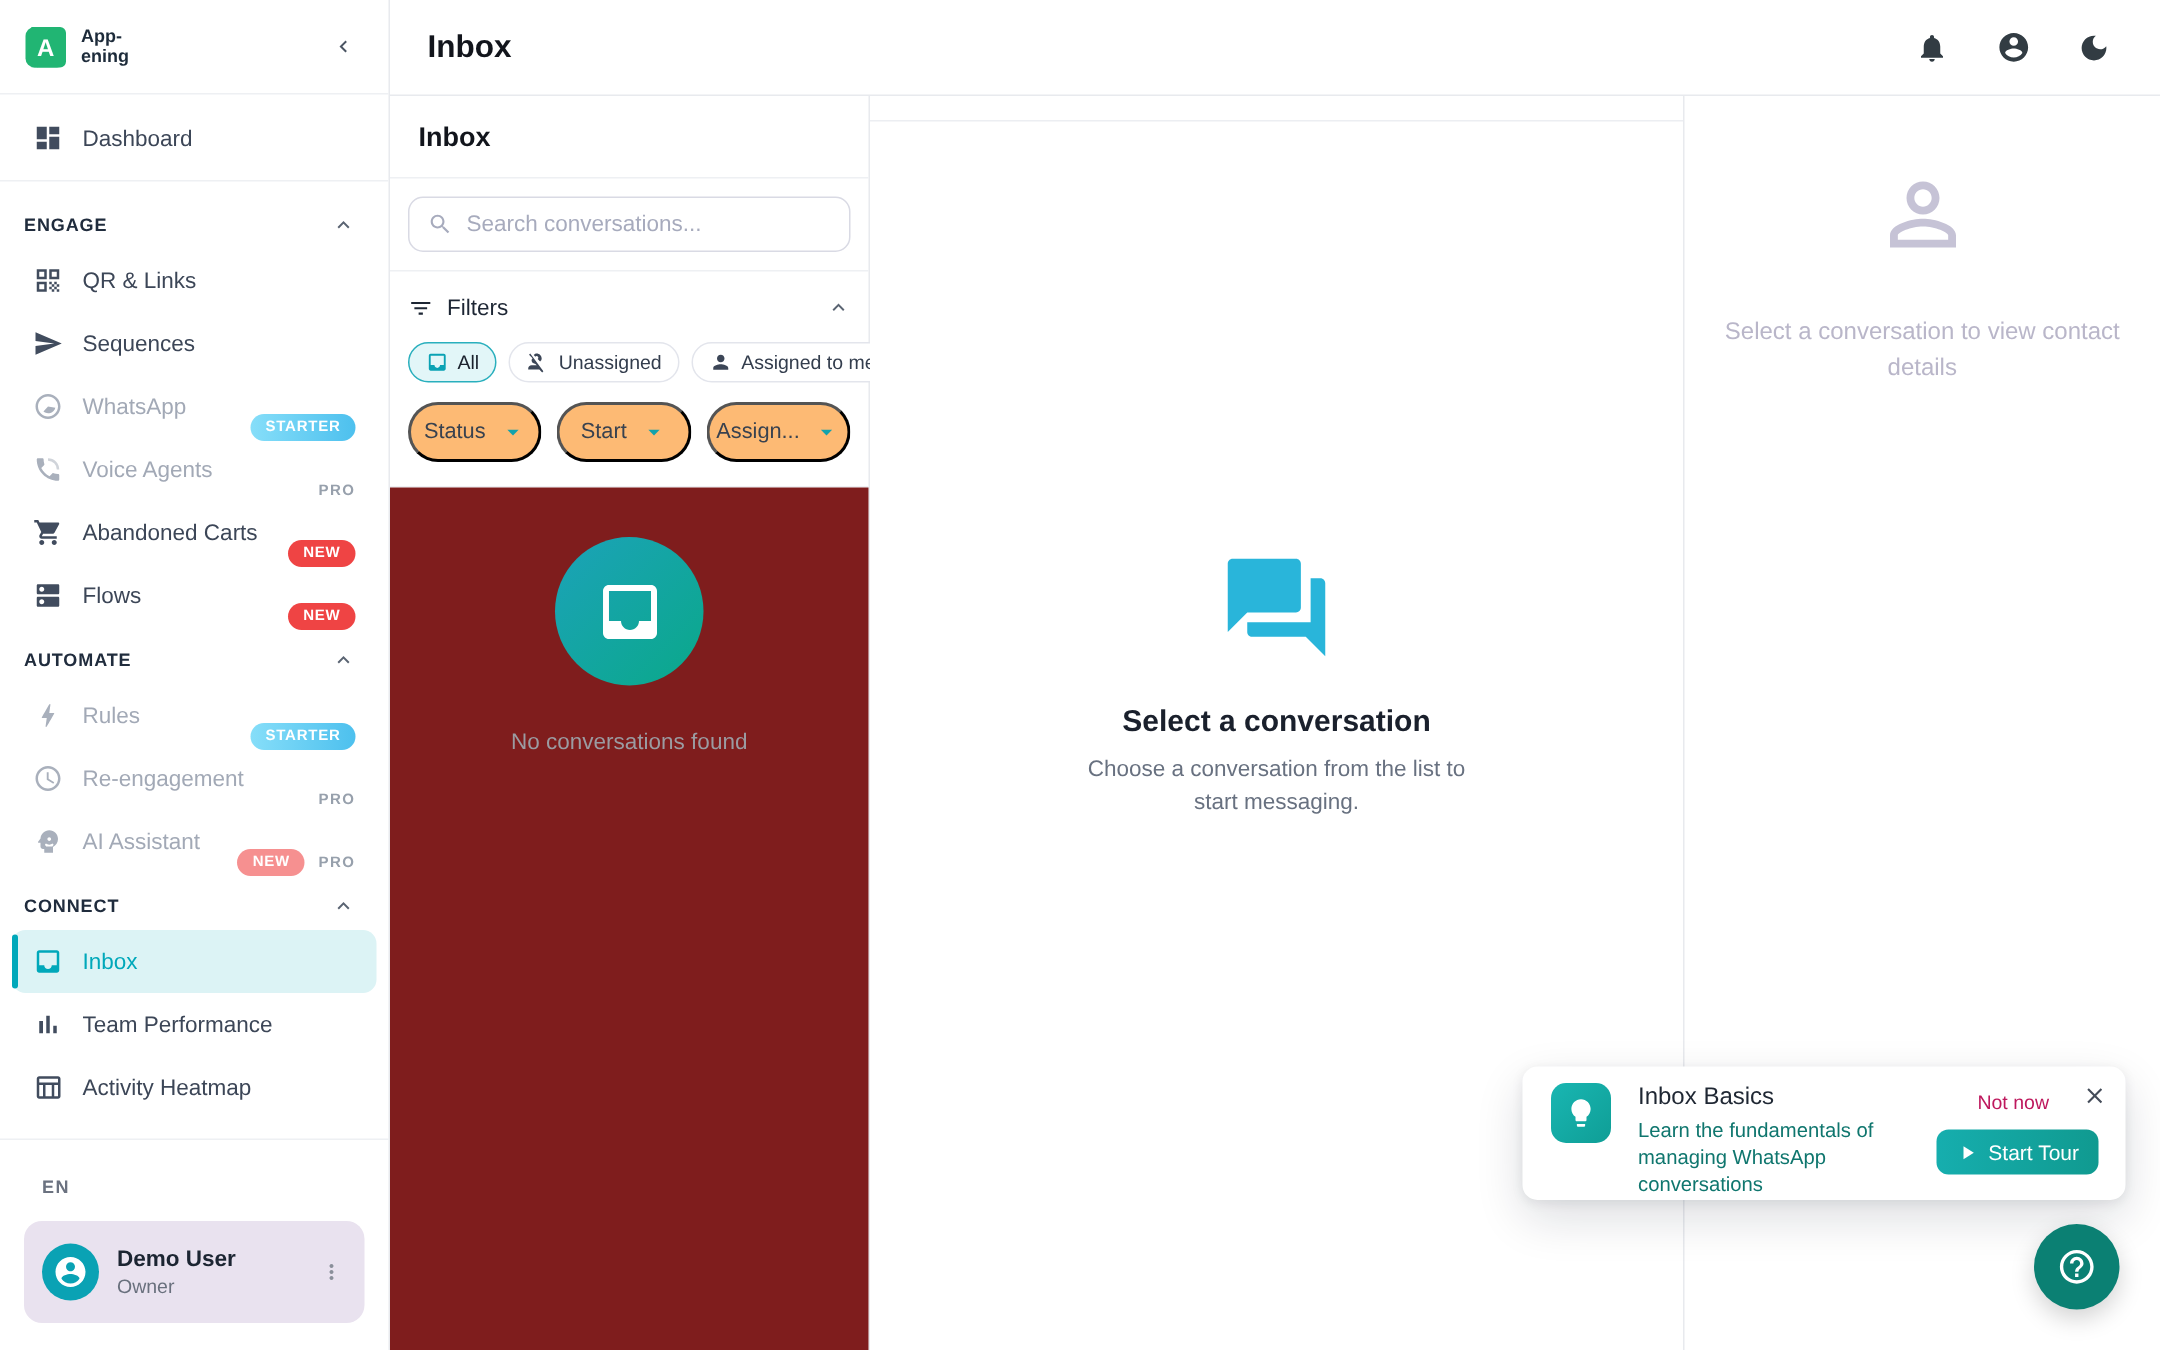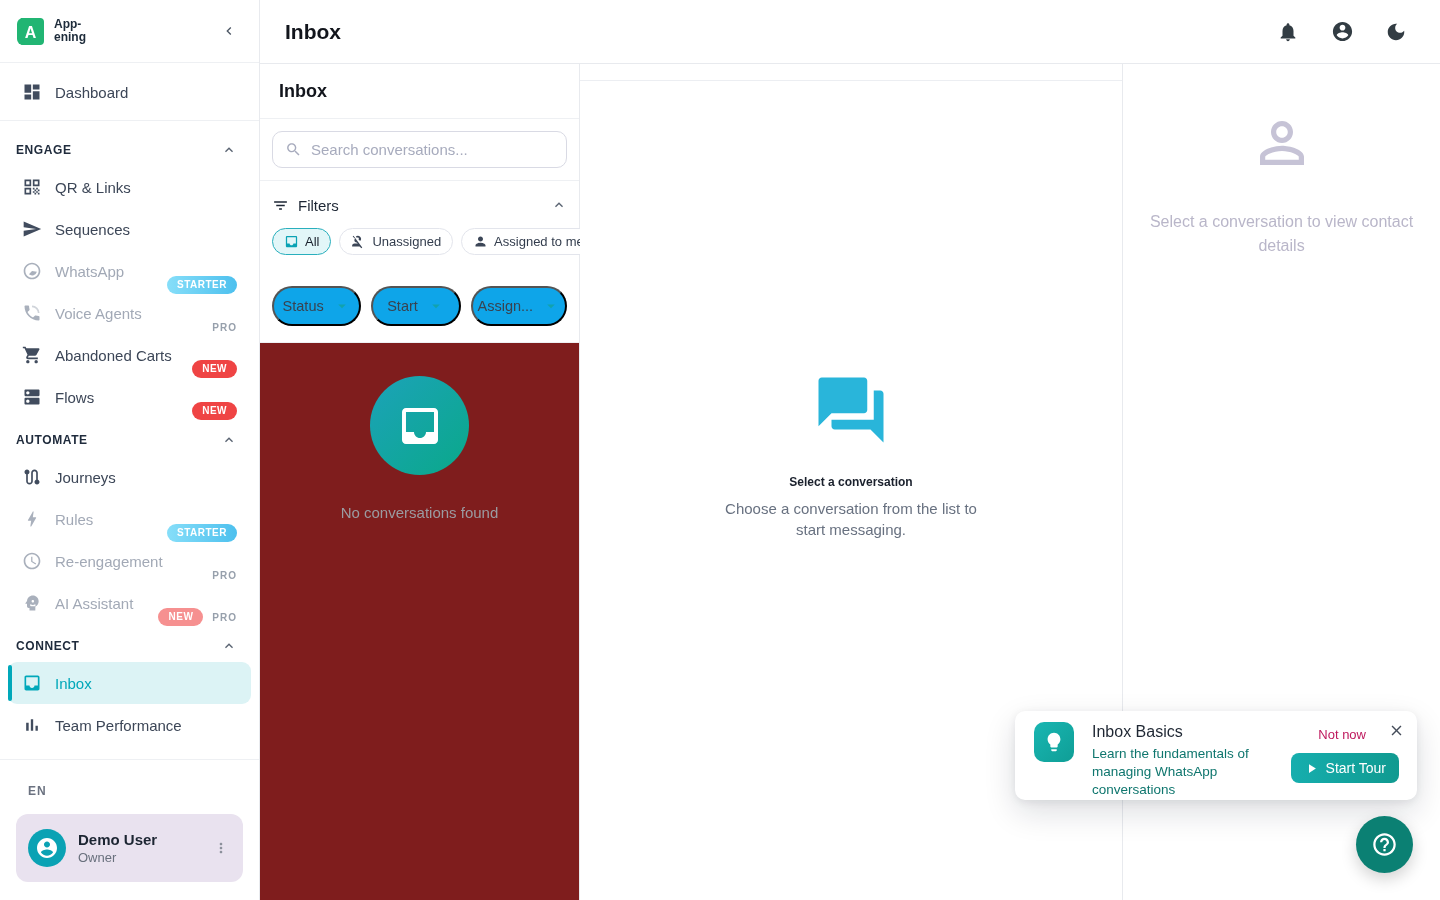--- a/index.html
+++ b/index.html
@@ -69,36 +69,36 @@
   .filters-head { display:flex; align-items:center; gap:9px; height:32px; color:#1d2634;
     font-size:15px; font-weight:400; }
   .filters-head .chev { margin-left:auto; color:#5a6472; cursor:pointer; }
   .chips-row { display:flex; gap:8px; margin-top:7px; }
   .chip { height:27px; border:1px solid #e3e5ec; background:#fff; border-radius:999px;
     display:flex; align-items:center; gap:6px; padding:0 11px; font-size:13px; color:#333d4d; cursor:pointer; white-space:nowrap; }
   .chip .cico { color:#3c4657; }
   .chip.active { background:#e2f6f8; border:1.5px solid #29afbd; color:#19202c; }
   .chip.active .cico { color:#0aa2b4; }
   .drops-row { display:flex; gap:10px; margin-top:13px; }
-  .drop { height:40px; background:#0ea5e9; border-radius:999px; display:flex; align-items:center;
-    justify-content:center; gap:9px; font-size:14.5px; color:#39424f; cursor:pointer;margin-top:18px; }
+  .drop { height:40px; background:#fdba74; border-radius:999px; display:flex; align-items:center;
+    justify-content:center; gap:9px; font-size:14.5px; color:#39424f; cursor:pointer; }
   .drop.w1 { width:90px; } .drop.w2 { width:90px; } .drop.w3 { width:97px; }
   .drop .caret { color:#12a2ac; }
   .conv-empty { flex:1; background:#7f1d1d; display:flex; flex-direction:column; align-items:center; padding-top:33px; }
   .empty-circle { width:99px; height:99px; border-radius:50%;
     background:linear-gradient(135deg,#1aa3b4 10%,#0ba88c 95%);
     display:flex; align-items:center; justify-content:center; color:#fff; }
   .conv-empty-text { margin-top:29px; font-size:15px; color:#9b9ba1; }
 
   
   .chat-area { flex:1; background:#fff; display:flex; flex-direction:column; }
   .chat-topstrip { height:17px; min-height:17px; border-bottom:1px solid #eceef2; }
   .chat-empty { flex:1; display:flex; flex-direction:column; align-items:center; justify-content:center; padding-bottom:70px; }
   .chat-empty .bubble-ico { color:#29b5da; }
-  .chat-empty-title { margin-top:26px; font-size:12px; font-weight:700; color:#1a202c; }
+  .chat-empty-title { margin-top:26px; font-size:20px; font-weight:700; color:#1a202c; }
   .chat-empty-sub { margin-top:9px; font-size:15px; color:#687180; width:272px; text-align:center; line-height:1.42; }
 
   
   .contact-panel { width:318px; min-width:318px; border-left:1px solid #e8eaee; background:#fff; }
   .contact-empty { display:flex; flex-direction:column; align-items:center; padding-top:46px; }
   .contact-empty .person-ico { color:#c6c3d6; }
   .contact-empty-text { margin-top:34px; font-size:16px; color:#b9b6c9; width:292px; text-align:center; line-height:1.5; }
 
   
   .tour-card { position:absolute; left:1015px; top:711px; width:402px; height:89px; background:#fff;
@@ -231,28 +231,20 @@
         </span>
     </div>
 
     <div class="section-head">
       <span>AUTOMATE</span>
       <span class="chev">
         <svg width="16" height="16" viewBox="0 0 24 24" fill="currentColor">
             <path d="M12 8l-6 6 1.41 1.41L12 10.83l4.59 4.58L18 14z"></path>
           </svg>
       </span>
-    </div>
-    <div class="nav-item">
-      <span class="nico">
-        <svg viewBox="0 0 24 24" width="20" height="20" fill="currentColor">
-            <path d="M19 15.18V7c0-2.21-1.79-4-4-4s-4 1.79-4 4v10c0 1.1-.9 2-2 2s-2-.9-2-2V8.82C8.16 8.4 9 7.3 9 6c0-1.66-1.34-3-3-3S3 4.34 3 6c0 1.3.84 2.4 2 2.82V17c0 2.21 1.79 4 4 4s4-1.79 4-4V7c0-1.1.9-2 2-2s2 .9 2 2v8.18c-1.16.41-2 1.51-2 2.82 0 1.66 1.34 3 3 3s3-1.34 3-3c0-1.3-.84-2.4-2-2.82z"></path>
-          </svg>
-      </span>
-      <span>Journeys</span>
     </div>
     <div class="nav-item disabled">
       <span class="nico">
         <svg viewBox="0 0 24 24" width="20" height="20" fill="currentColor">
             <path d="M11 21h-1l1-7H7.5c-.58 0-.57-.32-.38-.66.19-.34.05-.08.07-.12C8.48 10.94 10.42 7.54 13 3h1l-1 7h3.5c.49 0 .56.33.47.51l-.07.15C12.96 17.55 11 21 11 21z"></path>
           </svg>
       </span>
       <span>Rules</span>
       <span class="nav-right">
           <span class="badge starter">STARTER</span>

